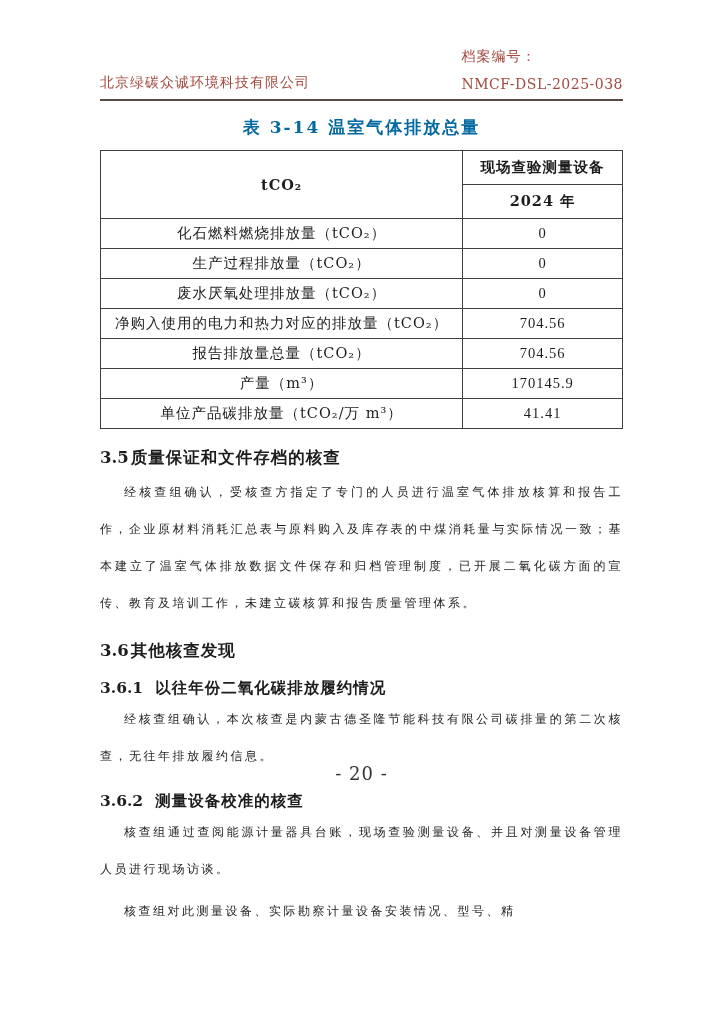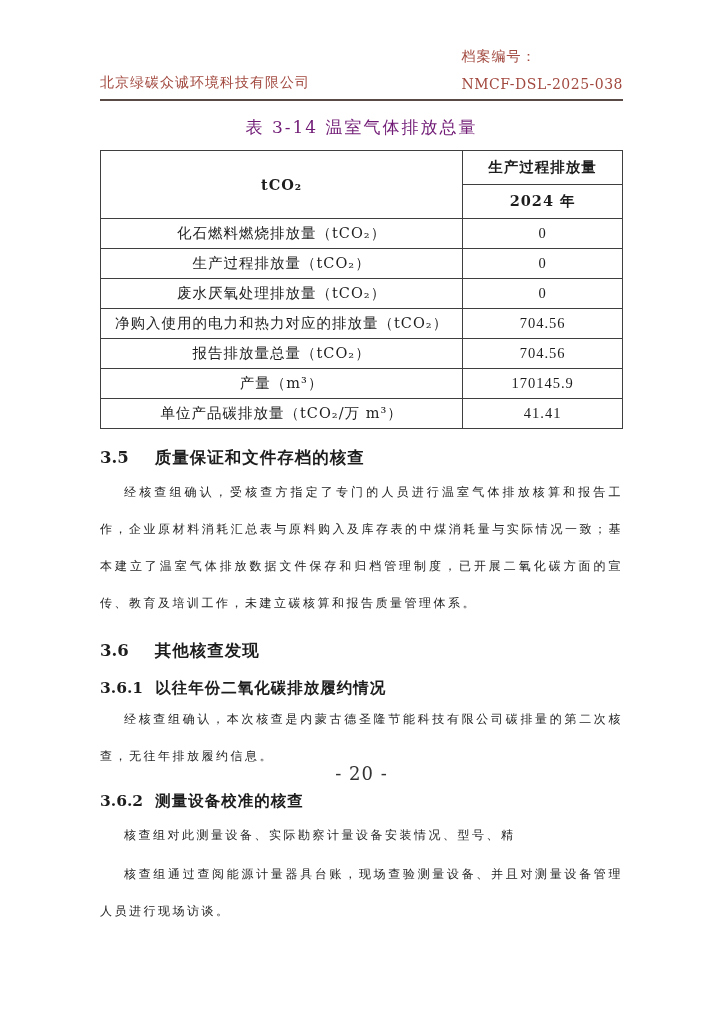--- a/index.html
+++ b/index.html
@@ -27,25 +27,25 @@
     color: #a2493f;
     font-size: 14px;
     letter-spacing: 1px;
   }
   .archive { display: flex; gap: 10px; flex-direction: column; }
   .archive-number { letter-spacing: 0.5px; }
 
   
   .table-title {
     text-align: center;
-    font-weight: normal;
+    font-weight: bold;
     font-size: 17px;
     letter-spacing: 2px;
     margin-top: 15px;
-    color: #701a75;
+    color: #0369a1;
   }
 
   
   table.emissions {
     width: 523px;
     margin-top: 11px;
     border-collapse: collapse;
     font-size: 14.5px;
     color: #1d1d1d;
   }
@@ -65,21 +65,21 @@
   .num { font-family: "Liberation Serif", "DejaVu Serif", serif; letter-spacing: 0.5px; }
 
   
   .sec-heading {
     font-weight: bold;
     font-size: 16.5px;
     color: #1d1d1d;
     margin-top: 18px;
     letter-spacing: 1px;
   }
-  .sec-heading .sec-num { margin-right: 26px; letter-spacing: 0; }
+  .sec-heading .sec-num { margin-right: 2px; letter-spacing: 0; }
   .sub-heading {
     font-weight: bold;
     font-size: 15.5px;
     color: #1d1d1d;
     margin-top: 16px;
     letter-spacing: 1px;
   }
   .sub-heading .sec-num { margin-right: 12px; letter-spacing: 0; }
 
   .body-para {
@@ -117,21 +117,21 @@
       <span class="archive-number">NMCF-DSL-2025-038</span>
     </span>
   </div>
 
   <div class="table-title">表 3-14  温室气体排放总量</div>
 
   <table class="emissions">
     <tbody>
       <tr class="hrow">
         <th class="col-type" rowspan="2">tCO₂</th>
-        <th class="col-val">生产过程排放量</th>
+        <th class="col-val">现场查验测量设备</th>
       </tr>
       <tr class="hrow">
         <th class="col-val">2024 年</th>
       </tr>
       <tr class="drow">
         <td>化石燃料燃烧排放量（tCO₂）</td>
         <td class="num">0</td>
       </tr>
       <tr class="drow">
         <td>生产过程排放量（tCO₂）</td>
@@ -170,18 +170,18 @@
   </div>
 
   <div class="sub-heading">
     <span class="sec-num">3.6.1</span><span>以往年份二氧化碳排放履约情况</span>
   </div>
   <p class="body-para mt-sm">经核查组确认，本次核查是内蒙古德圣隆节能科技有限公司碳排量的第二次核查，无往年排放履约信息。</p>
 
   <div class="sub-heading">
     <span class="sec-num">3.6.2</span><span>测量设备校准的核查</span>
   </div>
+  <p class="body-para mt-sm">核查组通过查阅能源计量器具台账，现场查验测量设备、并且对测量设备管理人员进行现场访谈。</p>
   <p class="body-para">核查组对此测量设备、实际勘察计量设备安装情况、型号、精</p>
-  <p class="body-para mt-sm">核查组通过查阅能源计量器具台账，现场查验测量设备、并且对测量设备管理人员进行现场访谈。</p>
 
   <div class="page-footer">- 20 -</div>
 
 </div>
 
 </body></html>

